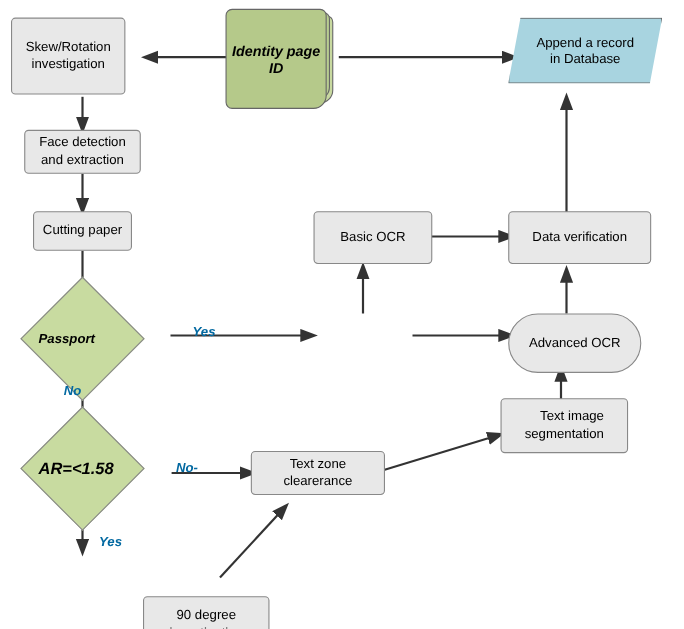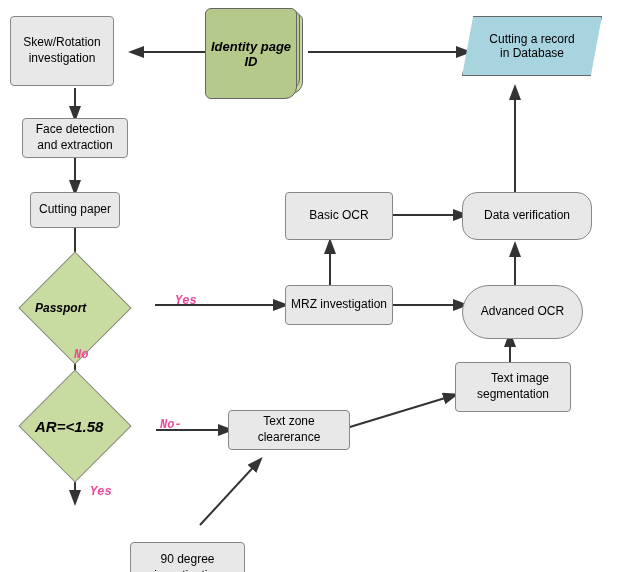--- a/index.html
+++ b/index.html
@@ -94,22 +94,21 @@
       width: 622px;
       height: 572px;
       pointer-events: none;
     }
 
     .label-text {
       position: absolute;
       font-weight: bold;
       font-style: italic;
       font-size: 12px;
-      color: #ec4899;
-      font-family: Liberation Mono, monospace;
+      color: #0369a1;
     }
   </style>
 </head>
 <body>
 
 <div class="flowchart">
 
   <svg class="arrows-svg">
     <defs>
       <marker id="arrowhead" markerWidth="8" markerHeight="8" refX="6" refY="3" orient="auto">
@@ -183,52 +182,49 @@
 
     <div style="position:absolute; background:#c8d9a0; border:1.5px solid #666; border-radius:6px 6px 12px 6px; width:92px; height:80px; left:6px; top:6px;"></div>
     <div style="position:absolute; background:#b8cd90; border:1.5px solid #666; border-radius:6px 6px 12px 6px; width:92px; height:80px; left:3px; top:3px;"></div>
     <div class="identity-page" style="position:relative; width:92px; height:91px; left:0; top:0; font-size:13px;">
       <span style="white-space:pre-line;">Identity page
 ID</span>
     </div>
   </div>
 
   <div class="database-box" style="left:462px; top:16px; width:140px; height:60px;">
-    <span style="white-space:pre-line; font-size:12px;">Cutting a record
+    <span style="white-space:pre-line; font-size:12px;">Append a record
 in Database</span>
   </div>
 
   <div class="box" style="left:285px; top:192px; width:108px; height:48px;">
     <span>Basic OCR</span>
   </div>
 
-  <div class="box" style="left:285px; top:285px; width:108px; height:40px;">
-    <span>MRZ investigation</span>
-  </div>
 
   <div class="box" style="left:462px; top:285px; width:121px; height:54px;border-radius:27px;">
     <span>Advanced OCR</span>
   </div>
 
-  <div class="box" style="left:462px; top:192px; width:130px; height:48px;border-radius:15px;">
+  <div class="box" style="left:462px; top:192px; width:130px; height:48px;">
     <span>Data verification</span>
   </div>
 
   <div class="box" style="left:228px; top:410px; width:122px; height:40px;">
     <span>Text zone clearerance</span>
   </div>
 
   <div class="box" style="left:455px; top:362px; width:116px; height:50px;text-align:right;">
     <span style="white-space:pre-line;">Text image
 segmentation</span>
   </div>
 
   <div class="box" style="left:130px; top:502px; width:115px; height:52px;margin-top:40px;">
     <span style="white-space:pre-line;">90 degree
 investigation</span>
   </div>
 
   <span class="label-text" style="left:175px; top:294px; font-style:italic; font-weight:bold;">Yes</span>
-  <span class="label-text" style="left:58px; top:348px; font-style:italic; font-weight:bold;margin-left:16px;">No</span>
+  <span class="label-text" style="left:58px; top:348px; font-style:italic; font-weight:bold;">No</span>
   <span class="label-text" style="left:160px; top:418px; font-style:italic; font-weight:bold;">No-</span>
   <span class="label-text" style="left:90px; top:485px; font-style:italic; font-weight:bold;">Yes</span>
 
 </div>
 
 </body></html>

